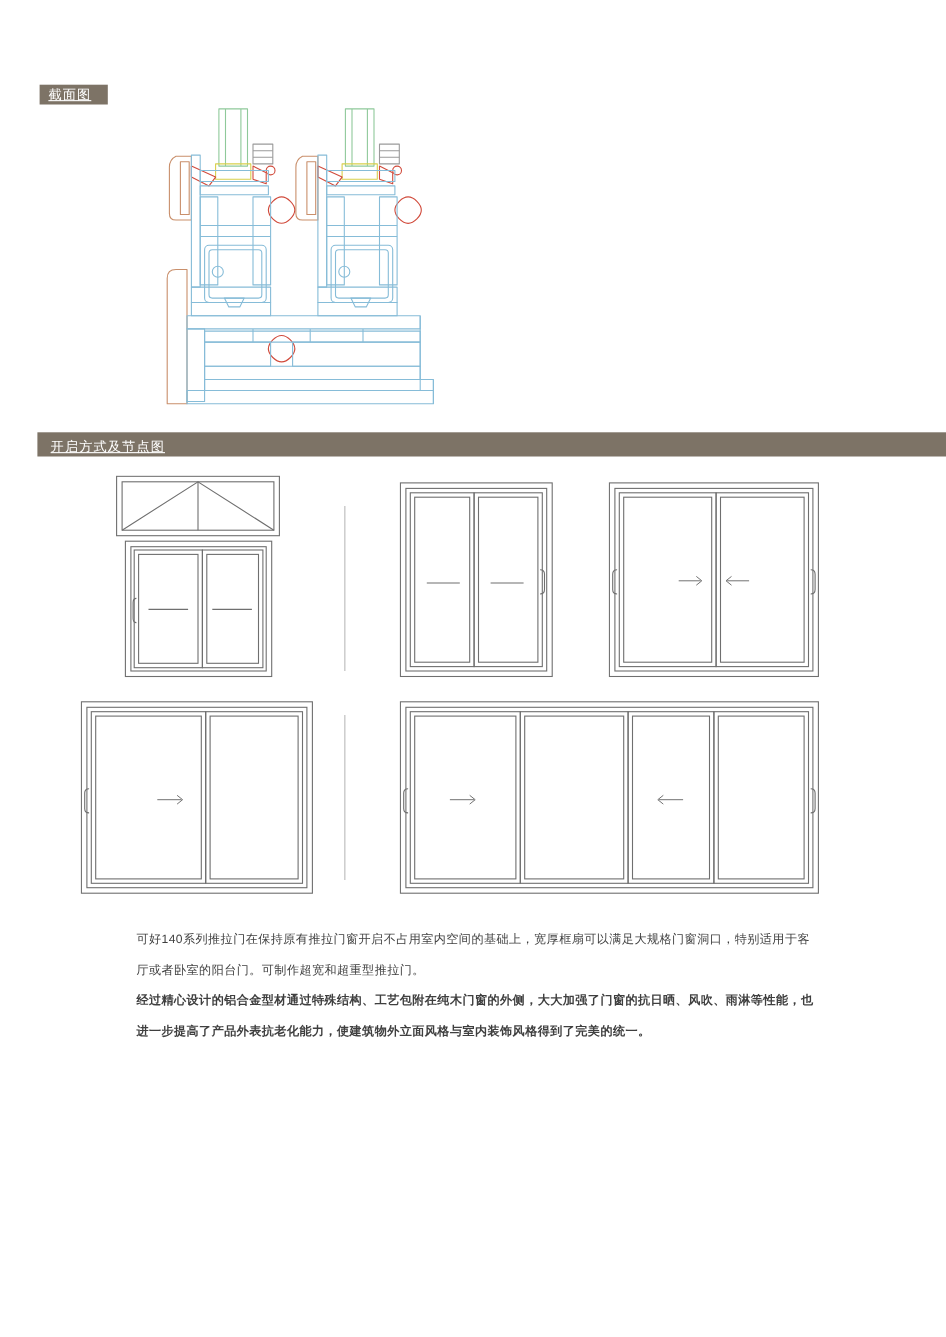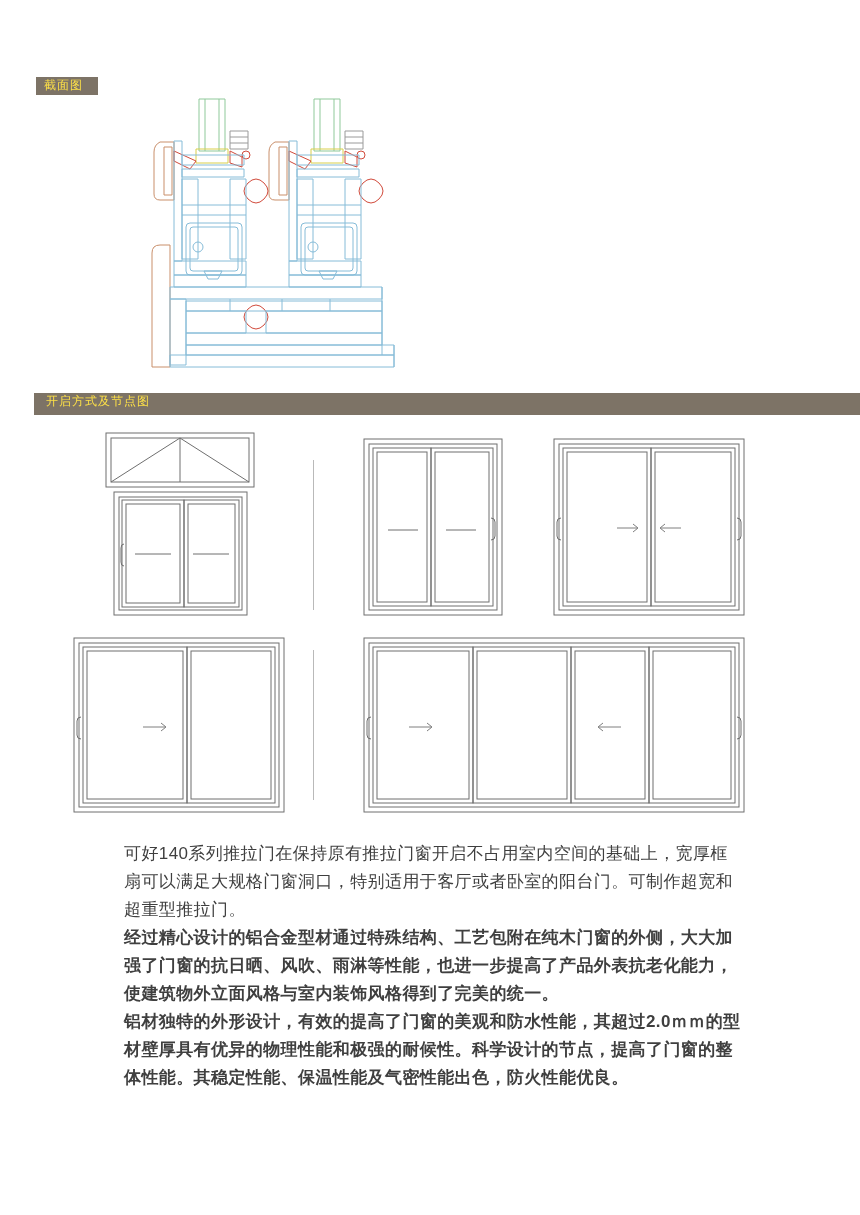--- a/index.html
+++ b/index.html
@@ -13,26 +13,27 @@
     position: relative;
     font-family: "Liberation Sans", sans-serif;
     color: #3a3a3a;
     overflow: hidden;
   }
 
   
   .section-bar {
     position: absolute;
     background: #7d7366;
-    color: #fde047;
+    color: #ffffff;
     font-size: 12px;
     letter-spacing: 1px;
     display: flex;
-    align-items: flex-start;
+    align-items: flex-end;
     box-sizing: border-box;
+    text-decoration: underline;
   }
   .section-bar span { display: block; }
 
   #bar-section-1 {
     left: 36px;
     top: 77px;
     width: 62px;
     height: 18px;
     padding-left: 8px;
   }
@@ -63,21 +64,21 @@
     background: #b9b9b9;
     width: 1px;
   }
 
   
   #body-text {
     position: absolute;
     left: 124px;
     top: 840px;
     width: 620px;
-    font-size: 17px;
+    font-size: 11px;
     line-height: 28px;
     color: #3f3f3f;
     letter-spacing: 0.4px;
   }
   #body-text p {
     margin: 0 0 0 0;
     text-indent: 0;
   }
   #body-text p + p { margin-top: 0; font-weight: bold; }
 </style>
@@ -293,14 +294,13 @@
         <line x1="258" y1="90" x2="236" y2="90"></line>
         <path d="M240 86 l-5 4 l5 4"></path>
       </g>
     </g>
   </svg>
 </div>
 
 <div id="body-text">
   <p>可好140系列推拉门在保持原有推拉门窗开启不占用室内空间的基础上，宽厚框扇可以满足大规格门窗洞口，特别适用于客厅或者卧室的阳台门。可制作超宽和超重型推拉门。</p>
   <p>经过精心设计的铝合金型材通过特殊结构、工艺包附在纯木门窗的外侧，大大加强了门窗的抗日晒、风吹、雨淋等性能，也进一步提高了产品外表抗老化能力，使建筑物外立面风格与室内装饰风格得到了完美的统一。</p>
-  <p>铝材独特的外形设计，有效的提高了门窗的美观和防水性能，其超过2.0ｍｍ的型材壁厚具有优异的物理性能和极强的耐候性。科学设计的节点，提高了门窗的整体性能。其稳定性能、保温性能及气密性能出色，防火性能优良。</p>
 </div>
 
 </body></html>

